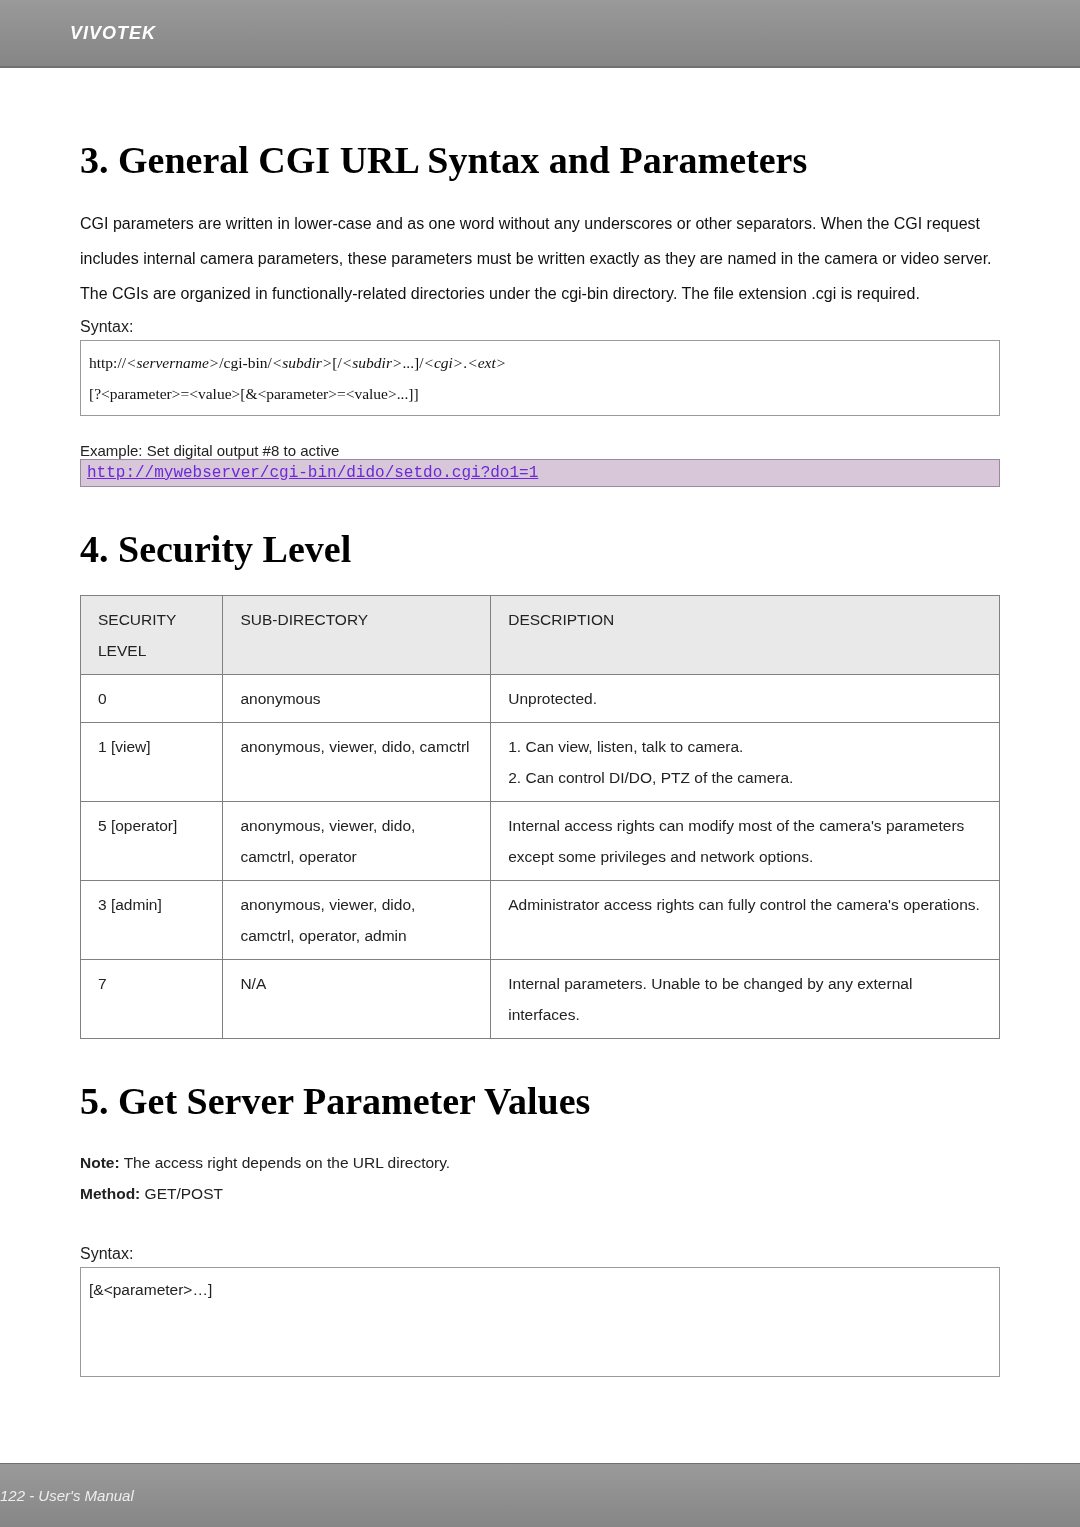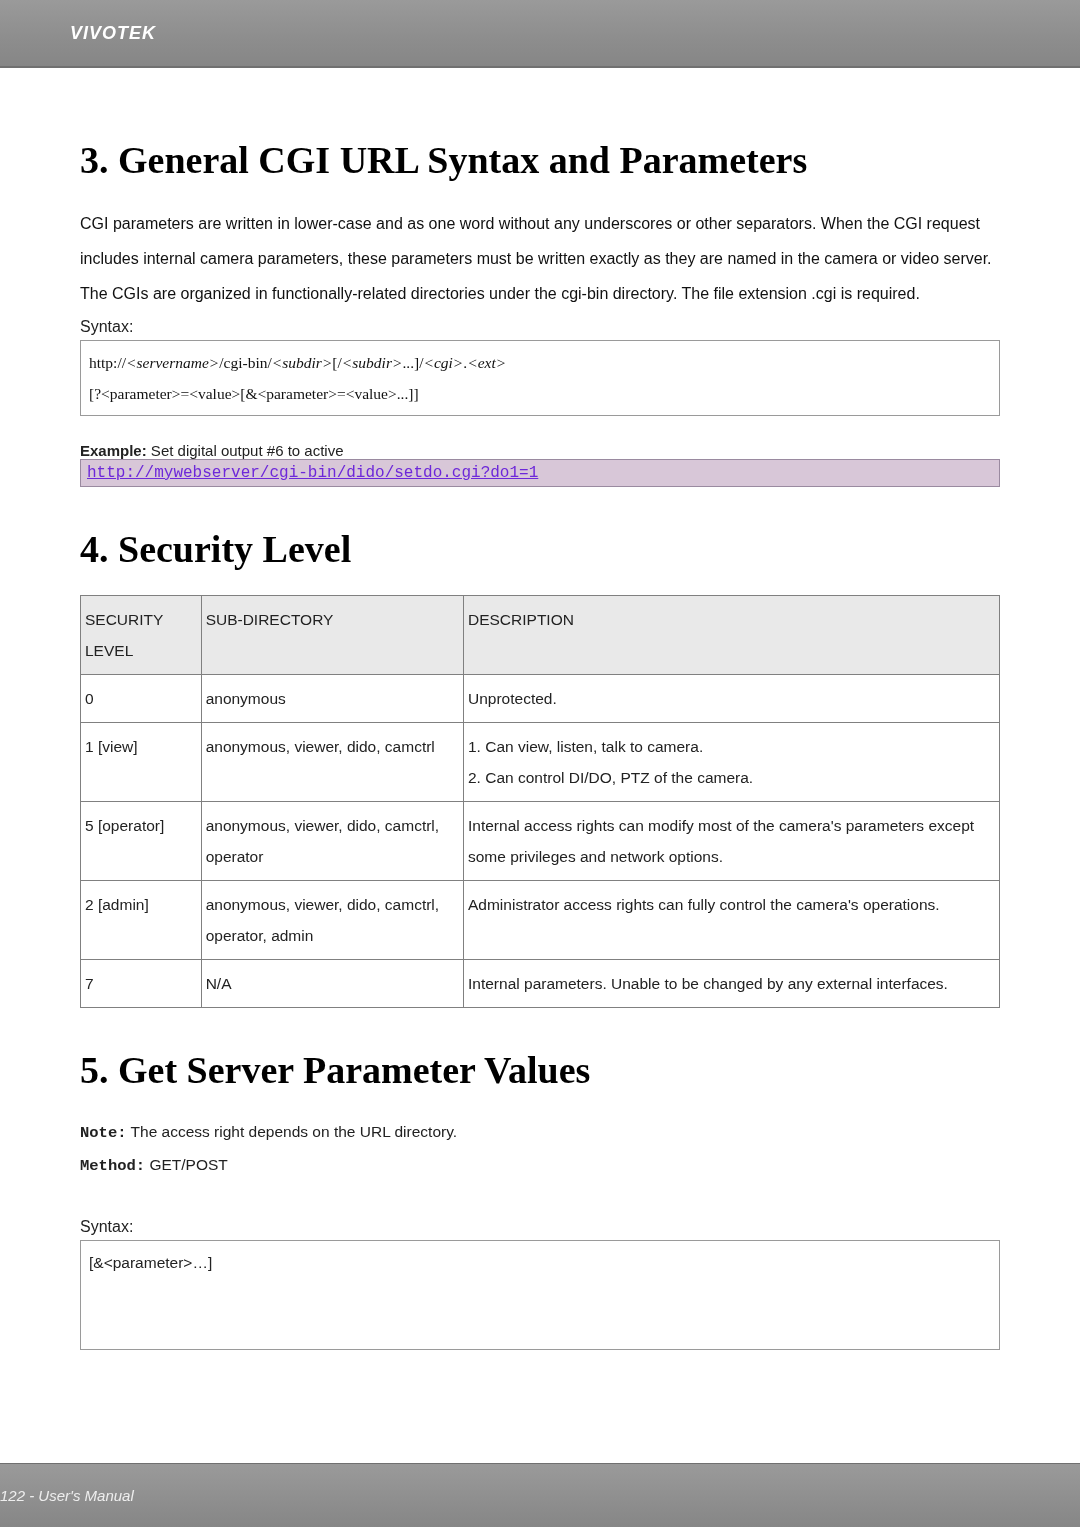--- a/index.html
+++ b/index.html
@@ -10,28 +10,28 @@
   .brand { color:#fff; font-style:italic; font-weight:bold; font-size:18px; letter-spacing:1px; }
   .content { padding: 60px 80px 40px 80px; }
   h2.section { font-family: "Times New Roman", Times, serif; font-weight: bold; font-size: 38px; margin: 40px 0 24px 0; color:#000; }
   h2.first { margin-top: 10px; }
   p.body { font-size: 16px; line-height: 2.2; color:#111; }
   p.lead { margin-bottom: 6px; }
   .syntax-label { font-size:16px; margin-top:4px; margin-bottom:4px; }
   .codebox { border:1px solid #9a9a9a; background:#fff; padding:6px 8px; font-family: Liberation Serif, serif; font-size:15.5px; line-height:2.0; color:#111; }
   .codebox .italic { font-style: italic; }
   .example-label { font-size:15px; margin-top:26px; }
-  .example-label b { font-weight:bold; }
+  .example-label b { font-weight:normal; }
   .example-url { background:#d8c7d8; border:1px solid #9a8aa0; padding:4px 6px; font-family: "Courier New", monospace; font-size:16px; }
   .example-url a { color:#6d28d9; text-decoration: underline; }
   table.sec { border-collapse: collapse; width:100%; margin-top:6px; font-size:15.5px; }
-  table.sec th, table.sec td { border:1px solid #808080; padding:8px 4px; text-align:left; vertical-align:top; line-height:2.0; }
+  table.sec th, table.sec td { border:1px solid #808080; padding:8px 17px; text-align:left; vertical-align:top; line-height:2.0; }
   table.sec th { background:#e9e9e9; font-weight:normal; color:#222; }
   .note-block p { font-size:15.5px; line-height:2.0; }
-  .note-block b { font-weight:bold;font-family:Liberation Mono, monospace; }
+  .note-block b { font-weight:bold; }
   .syntax2-label { font-size:16px; margin-top:36px; margin-bottom:4px; }
   .codebox2 { border:1px solid #9a9a9a; background:#fff; padding:6px 8px; font-size:15.5px; line-height:2.0; min-height:110px; }
   .codebox2 .blue { color:#1646ff; }
   .codebox2 .italic { font-style: italic; }
   .footer { position:absolute; left:0; right:0; bottom:0; height:64px; background: linear-gradient(#9a9a9a,#868686); border-top:1px solid #707070; display:flex; align-items:center; }
   .footer-txt { color:#eee; font-style:italic; font-size:15px; }
 </style>
 </head>
 <body>
 
@@ -46,21 +46,21 @@
     <p class="body lead">CGI parameters are written in lower-case and as one word without any underscores or other separators. When the CGI request includes internal camera parameters, these parameters must be written exactly as they are named in the camera or video server. The CGIs are organized in functionally-related directories under the cgi-bin directory. The file extension .cgi is required.</p>
     <p class="syntax-label">Syntax:</p>
     <div class="codebox">
       <div>
         <span>http://</span><span class="italic">&lt;servername&gt;</span><span>/cgi-bin/</span><span class="italic">&lt;subdir&gt;</span><span>[/</span><span class="italic">&lt;subdir&gt;</span><span>...]/</span><span class="italic">&lt;cgi&gt;</span><span>.</span><span class="italic">&lt;ext&gt;</span>
       </div>
       <div>[?&lt;parameter&gt;=&lt;value&gt;[&amp;&lt;parameter&gt;=&lt;value&gt;...]]</div>
     </div>
 
     <p class="example-label">
-      <b>Example:</b><span> Set digital output #6 to active</span>
+      <b>Example:</b><span> Set digital output #8 to active</span>
     </p>
     <div class="example-url">
       <a href="#">http://mywebserver/cgi-bin/dido/setdo.cgi?do1=1</a>
     </div>
 
     <h2 class="section">4. Security Level</h2>
     <table class="sec">
       <thead>
         <tr>
           <th>SECURITY LEVEL</th>
@@ -79,21 +79,21 @@
           <td>anonymous, viewer, dido, camctrl</td>
           <td style="white-space:pre-line;margin-top:40px;">1. Can view, listen, talk to camera.
 2. Can control DI/DO, PTZ of the camera.</td>
         </tr>
         <tr>
           <td>5 [operator]</td>
           <td>anonymous, viewer, dido, camctrl, operator</td>
           <td>Internal access rights can modify most of the camera's parameters except some privileges and network options.</td>
         </tr>
         <tr>
-          <td>2 [admin]</td>
+          <td>3 [admin]</td>
           <td>anonymous, viewer, dido, camctrl, operator, admin</td>
           <td>Administrator access rights can fully control the camera's operations.</td>
         </tr>
         <tr>
           <td>7</td>
           <td>N/A</td>
           <td>Internal parameters. Unable to be changed by any external interfaces.</td>
         </tr>
       </tbody>
     </table>

